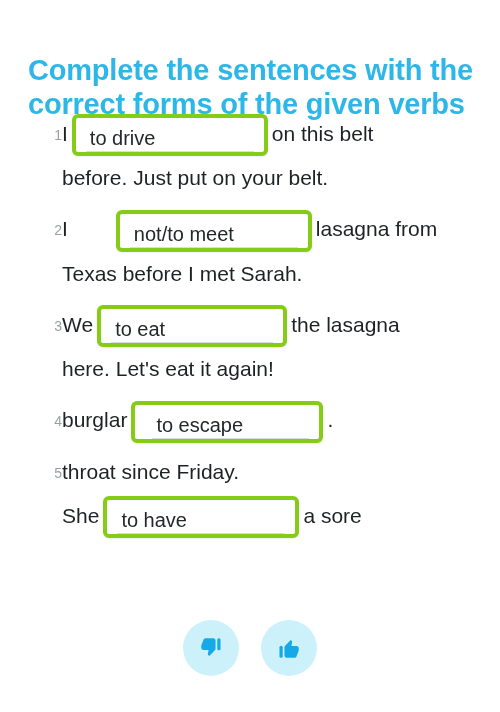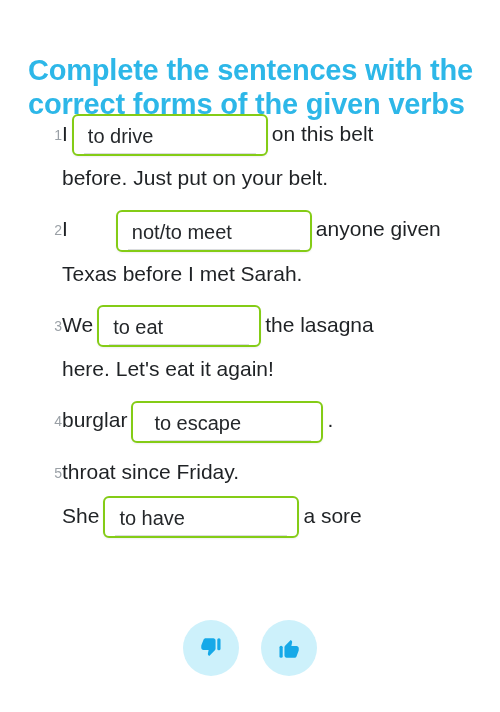--- a/index.html
+++ b/index.html
@@ -72,21 +72,21 @@
   .seg {
     white-space: pre-wrap;
   }
 
   
   .blank {
     display: inline-block;
     vertical-align: middle;
     box-sizing: border-box;
     background: #ffffff;
-    border: 2px solid #84cc16;
+    border: 4px solid #84cc16;
     border-radius: 6px;
     box-shadow: 0 1px 2px rgba(40, 45, 50, 0.07);
     height: 42px;
     padding: 0 10px;
     margin: 0 4px;
     position: relative;
     overflow: hidden;
   }
 
   .blank-inner {
@@ -97,21 +97,21 @@
     line-height: 40px;
     color: #25282b;
     border-bottom: 1px solid #dadcde;
     box-sizing: border-box;
     white-space: nowrap;
     text-align: left;
   }
 
   .blank.w1 { width: 196px; }
   .blank.w2 { width: 196px; margin-left: 48px; }
-  .blank.w3 { width: 164px; }
+  .blank.w3 { width: 190px; }
   .blank.w4 { width: 192px; padding-left: 17px; }
   .blank.w5 { width: 196px; }
 
   
   .q1 .q-line:first-child,
   .q2 .q-line:first-child,
   .q3 .q-line:first-child,
   .q5 .q-line:first-child { white-space: nowrap; }
 
   .q4 .line2 { white-space: nowrap; }
@@ -155,21 +155,21 @@
       <span class="q-num">1</span>
       <span class="q-line">
         <span class="seg">I</span><span class="blank w1"><span class="blank-inner">to drive</span></span><span class="seg">on this belt</span>
       </span>
       <span class="q-line">before. Just put on your belt.</span>
     </div>
 
     <div class="q q2">
       <span class="q-num">2</span>
       <span class="q-line">
-        <span class="seg">I</span><span class="blank w2"><span class="blank-inner">not/to meet</span></span><span class="seg">anyone given</span>
+        <span class="seg">I</span><span class="blank w2"><span class="blank-inner">not/to meet</span></span><span class="seg">lasagna from</span>
       </span>
       <span class="q-line">Texas before I met Sarah.</span>
     </div>
 
     <div class="q q3">
       <span class="q-num">3</span>
       <span class="q-line">
         <span class="seg">We</span><span class="blank w3"><span class="blank-inner">to eat</span></span><span class="seg">the lasagna</span>
       </span>
       <span class="q-line">here. Let's eat it again!</span>

